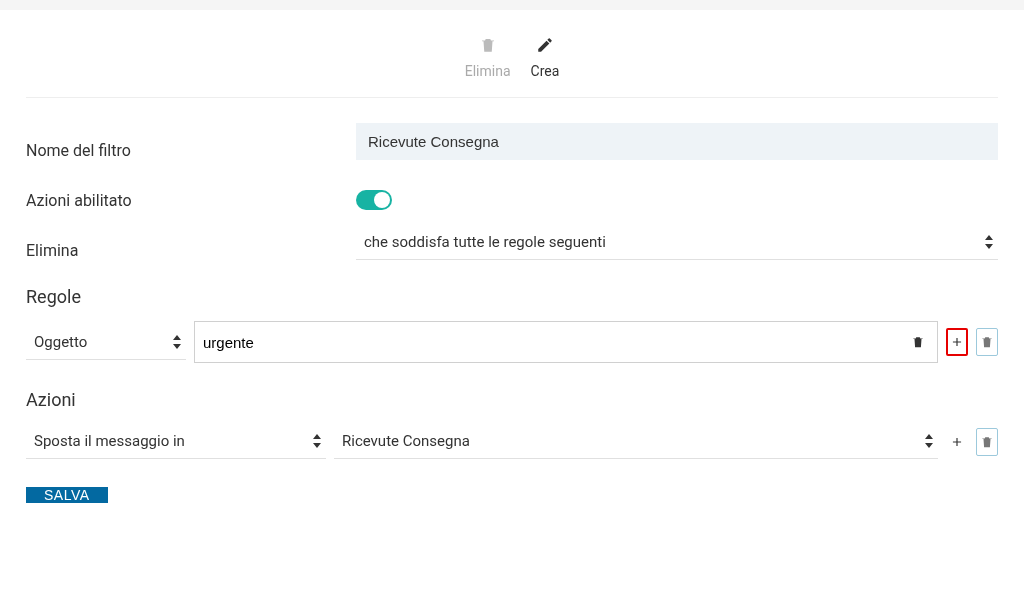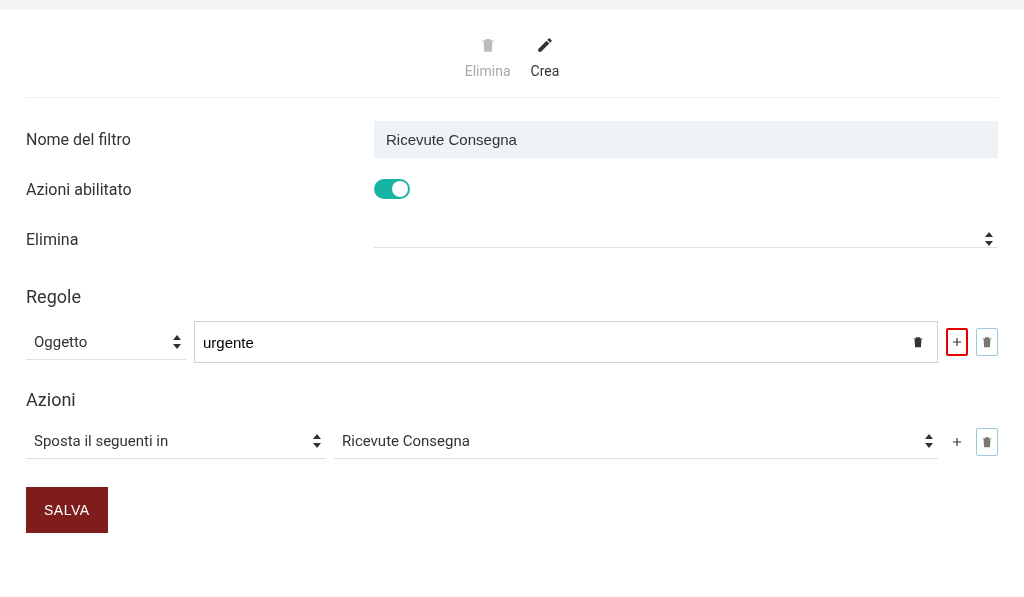--- a/index.html
+++ b/index.html
@@ -29,24 +29,23 @@
     gap: 6px;
     font-size: 14px;
     cursor: pointer;
   }
   .tabitem.disabled { color: #aaa; cursor: default; }
   .tabitem .icon svg { width: 18px; height: 18px; }
   .hr { border: none; border-top: 1px solid #eee; margin: 0 18px; }
   .form { padding: 20px 18px 0 18px; }
   .row {
     display: flex;
-    align-items: center;
+    align-items: flex-end;
     min-height: 42px;
     margin-bottom: 8px;
-    gap: 18px;
   }
   .label-col {
     width: 330px;
     flex-shrink: 0;
     color: #333;
     font-size: 16px;
   }
   .field-col { flex: 1; position: relative; }
   .text-input {
     width: 100%;
@@ -139,24 +138,24 @@
   .highlight-red {
     border: 2px solid #e60000;
     border-radius: 2px;
     padding: 1px;
   }
   .action-sel { width: 300px; }
   .action-target { flex: 1; }
   .save-btn {
     display: inline-block;
     margin: 28px 18px 0 18px;
-    background: #7f1d1d;
+    background: #0369a1;
     color: #fff;
     border: none;
-    padding: 15px 18px;
+    padding: 0 18px;
     font-size: 14px;
     letter-spacing: 0.5px;
     cursor: pointer;
   }
 </style>
 </head>
 <body>
 
 <div class="topbar"></div>
 
@@ -193,20 +192,21 @@
     <div class="row">
       <div class="label-col">Azioni abilitato</div>
       <div class="field-col">
         <div class="toggle"></div>
       </div>
     </div>
     <div class="row">
       <div class="label-col">Elimina</div>
       <div class="field-col">
         <div class="select-line">
+          <span>che soddisfa tutte le regole seguenti</span>
           <span class="sort-caret">
             <svg viewBox="0 0 10 14" fill="#333">
                 <path d="M5 0l4 5H1l4-5zM5 14l-4-5h8l-4 5z"></path>
               </svg>
           </span>
         </div>
       </div>
     </div>
   </div>
 
@@ -238,21 +238,21 @@
       <svg viewBox="0 0 24 24" fill="#777">
           <path d="M6 7h12l-1 14H7L6 7zm3-3h6l1 2H8l1-2zM4 6h16v1H4z"></path>
         </svg>
     </span>
   </div>
 
   <div class="section-title">Azioni</div>
 
   <div class="action-row">
     <div class="select-inline action-sel">
-      <span>Sposta il seguenti in</span>
+      <span>Sposta il messaggio in</span>
       <span class="sort-caret">
         <svg viewBox="0 0 10 14" fill="#333">
             <path d="M5 0l4 5H1l4-5zM5 14l-4-5h8l-4 5z"></path>
           </svg>
       </span>
     </div>
     <div class="select-inline action-target">
       <span>Ricevute Consegna</span>
       <span class="sort-caret">
         <svg viewBox="0 0 10 14" fill="#333">

